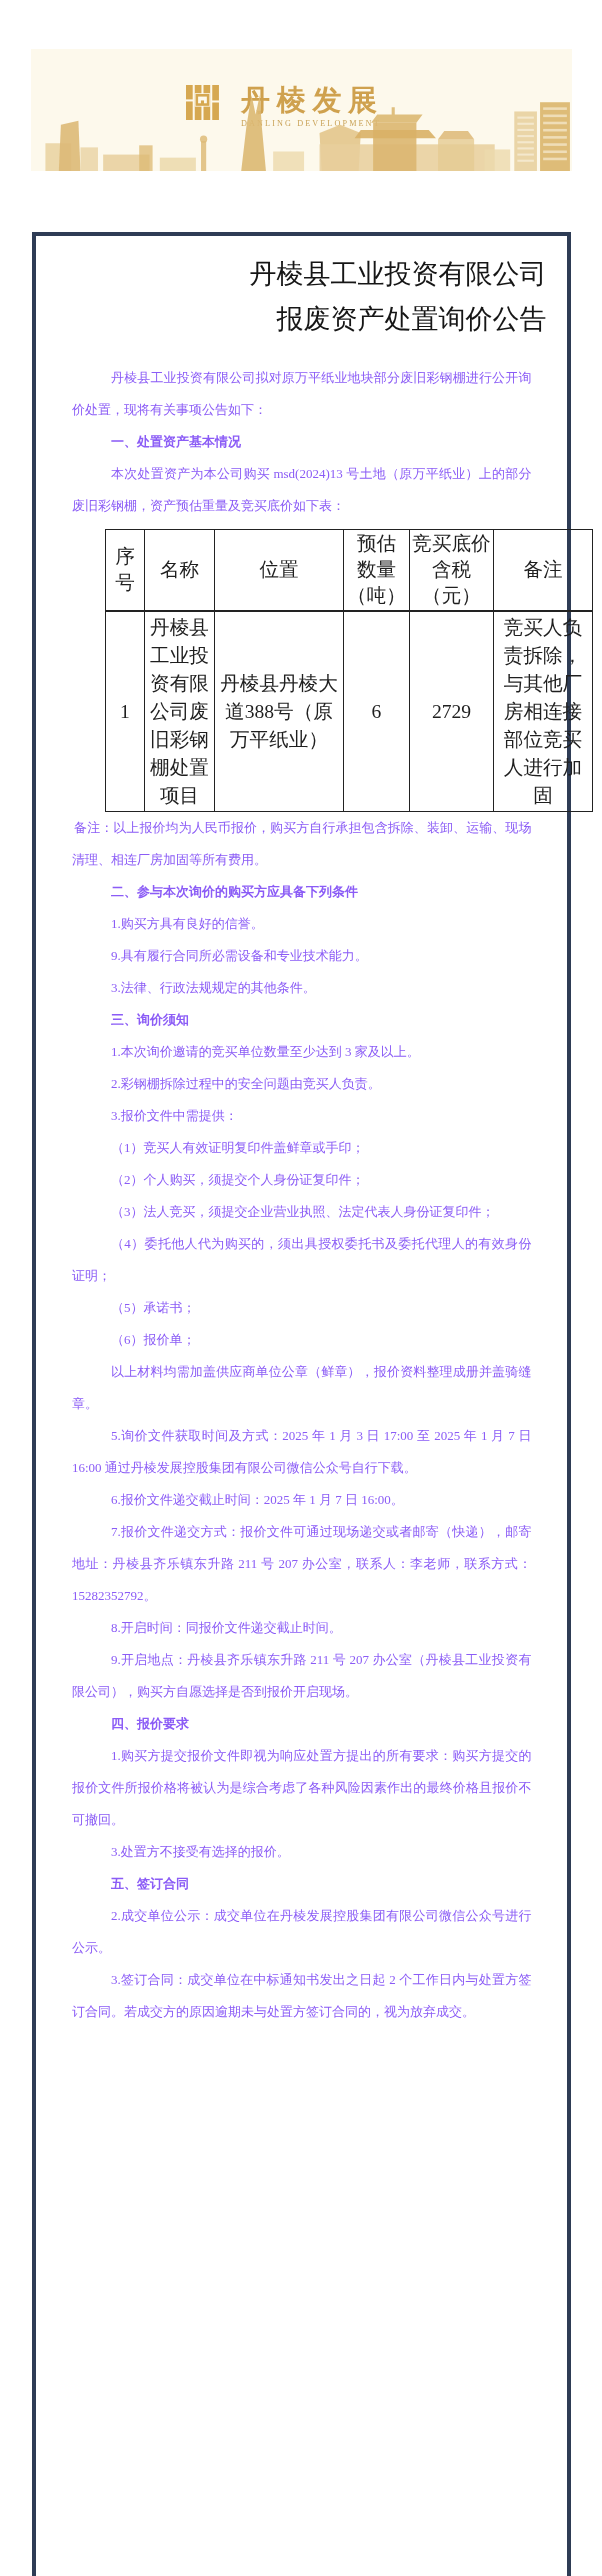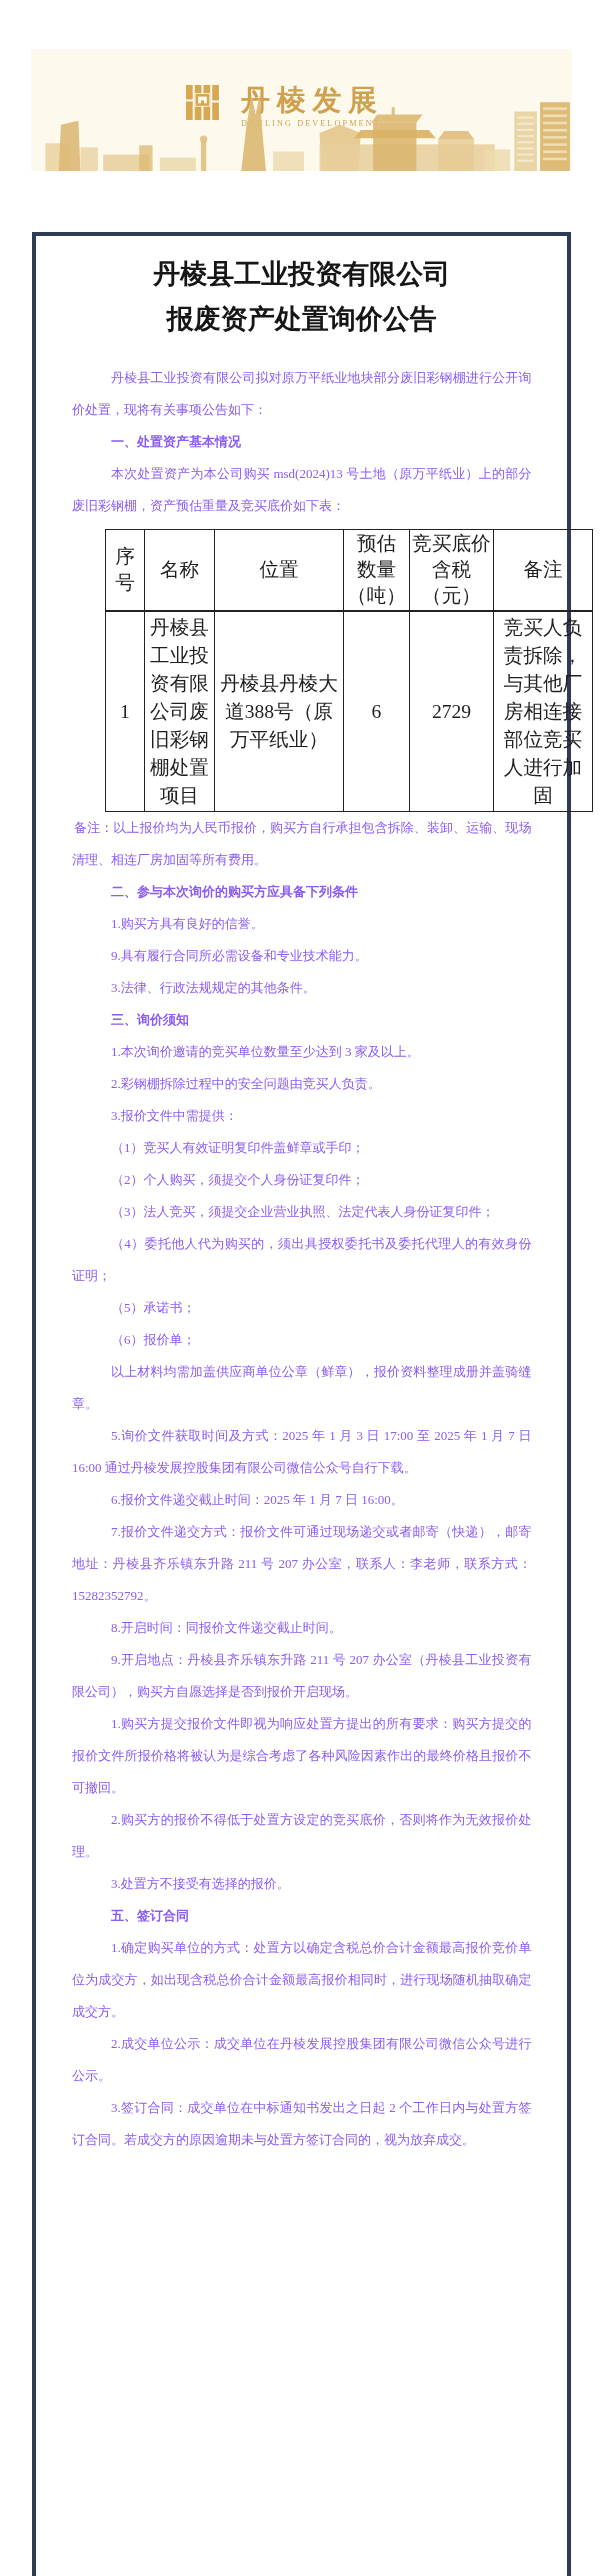--- a/index.html
+++ b/index.html
@@ -12,21 +12,21 @@
   .brand{position:absolute;left:210px;top:32px;width:155px;text-align:left;
          font-size:29px;font-weight:bold;letter-spacing:6.7px;color:#cfa14e;white-space:nowrap;}
   .brand-en{position:absolute;left:210px;top:70px;width:145px;
             font-size:8.2px;letter-spacing:2.1px;color:#c9a257;white-space:nowrap;}
   .skyline{position:absolute;left:0;bottom:0;width:541px;height:77px;}
 
   
   .docbox{position:absolute;left:32px;top:232px;width:539px;height:3211px;
           border:4.1px solid #2e3c55;box-sizing:border-box;background:#ffffff;}
   .doc-content{position:relative;padding:15.5px 20.6px 0 21px;}
-  .doc-title{font-size:27px;line-height:45px;font-weight:bold;text-align:center;color:#161616;}
+  .doc-title{font-size:27px;line-height:45px;font-weight:normal;text-align:right;color:#161616;}
   .title-gap{height:20.6px;}
   .blk{margin:0 15px;font-size:13px;line-height:32px;text-align:justify;color:#8b5cf6;}
   .blk.heading{font-weight:bold;text-indent:39px;}
   .blk.para{text-indent:39px;}
   .blk.note{text-indent:2.1px;font-family:Liberation Serif, serif;}
 
   
   table.assets{border-collapse:collapse;width:488px;margin-top:7.2px;table-layout:fixed;margin-left:48px;}
   table.assets th,table.assets td{border:1px solid #222;text-align:center;vertical-align:middle;
       font-size:19.6px;padding:1px 2.1px;box-sizing:border-box;font-weight:normal;}
@@ -163,25 +163,24 @@
           <div class="blk para">（3）法人竞买，须提交企业营业执照、法定代表人身份证复印件；</div>
           <div class="blk para">（4）委托他人代为购买的，须出具授权委托书及委托代理人的有效身份证明；</div>
           <div class="blk para">（5）承诺书；</div>
           <div class="blk para">（6）报价单；</div>
           <div class="blk para">以上材料均需加盖供应商单位公章（鲜章），报价资料整理成册并盖骑缝章。</div>
           <div class="blk para">5.询价文件获取时间及方式：2025 年 1 月 3 日 17:00 至 2025 年 1 月 7 日 16:00 通过丹棱发展控股集团有限公司微信公众号自行下载。</div>
           <div class="blk para">6.报价文件递交截止时间：2025 年 1 月 7 日 16:00。</div>
           <div class="blk para">7.报价文件递交方式：报价文件可通过现场递交或者邮寄（快递），邮寄地址：丹棱县齐乐镇东升路 211 号 207 办公室，联系人：李老师，联系方式：15282352792。</div>
           <div class="blk para">8.开启时间：同报价文件递交截止时间。</div>
           <div class="blk para">9.开启地点：丹棱县齐乐镇东升路 211 号 207 办公室（丹棱县工业投资有限公司），购买方自愿选择是否到报价开启现场。</div>
+          <div class="blk heading">四、报价要求</div>
           <div class="blk para">1.购买方提交报价文件即视为响应处置方提出的所有要求：购买方提交的报价文件所报价格将被认为是综合考虑了各种风险因素作出的最终价格且报价不可撤回。</div>
-          <div class="blk para">2.购买方的报价不得低于处置方设定的竞买底价，否则将作为无效报价处理。</div>
           <div class="blk para">3.处置方不接受有选择的报价。</div>
           <div class="blk heading">五、签订合同</div>
-          <div class="blk para">1.确定购买单位的方式：处置方以确定含税总价合计金额最高报价竞价单位为成交方，如出现含税总价合计金额最高报价相同时，进行现场随机抽取确定成交方。</div>
           <div class="blk para">2.成交单位公示：成交单位在丹棱发展控股集团有限公司微信公众号进行公示。</div>
           <div class="blk para">3.签订合同：成交单位在中标通知书发出之日起 2 个工作日内与处置方签订合同。若成交方的原因逾期未与处置方签订合同的，视为放弃成交。</div>
         </div>
 
     </div>
   </div>
 
 </div>
 
 

